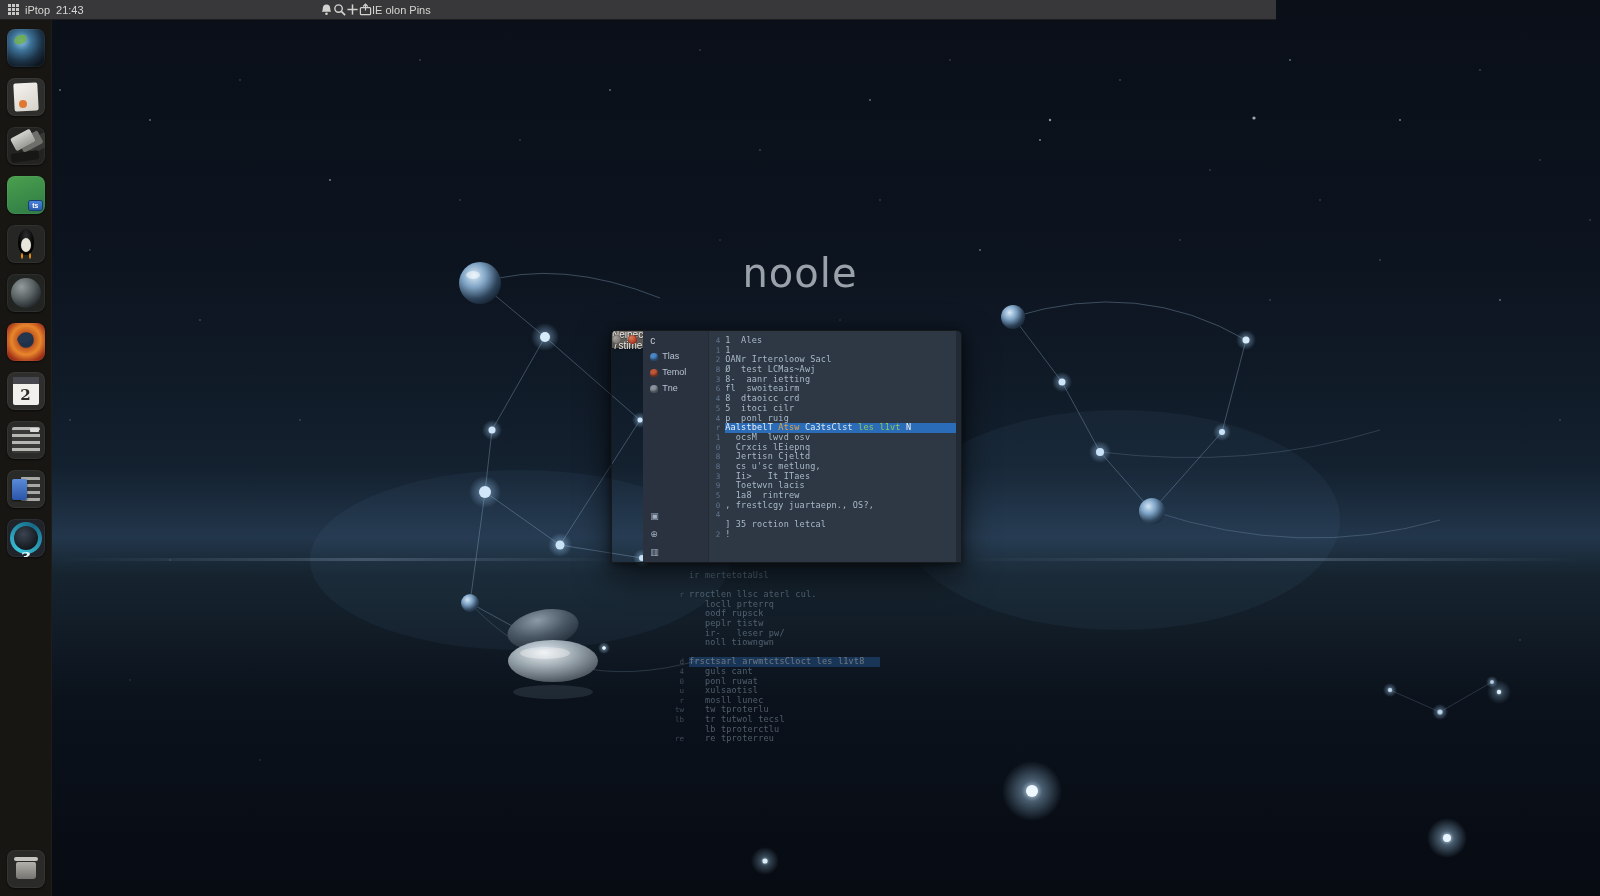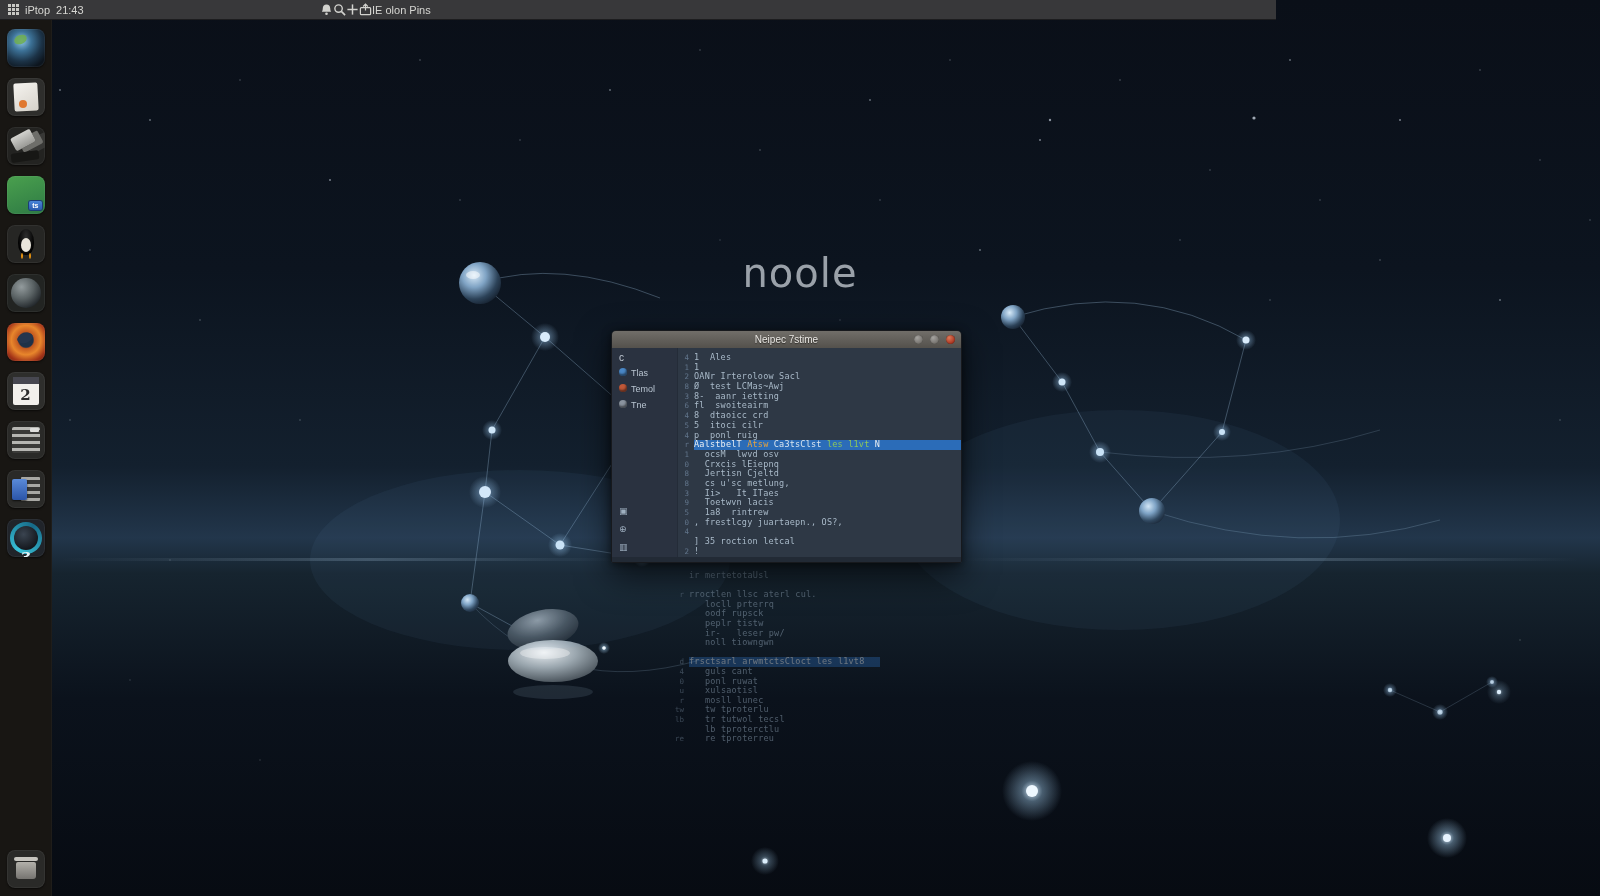--- a/index.html
+++ b/index.html
@@ -84,33 +84,33 @@
     background:radial-gradient(circle at 40% 35%, #3a4450, #14181e 72%); }
   .tile.teal-circle .glyph { font-size:15px; color:#e8f4f8; font-family:"DejaVu Serif",serif; font-style:italic; }
   .tile.trash { background:#2a2a28; }
   .tile.trash::before { content:""; position:absolute; left:9px; top:12px; width:20px; height:17px;
     background:linear-gradient(#b2b0aa,#767470); border-radius:2px 2px 3px 3px; }
   .tile.trash::after { content:""; position:absolute; left:7px; top:7px; width:24px; height:4px; background:#c6c4be; border-radius:2px; }
 
   
   .window { position:absolute; left:611px; top:330px; width:351px; height:233px; z-index:5;
     border-radius:5px 5px 2px 2px; box-shadow:0 12px 34px rgba(0,0,0,.65), 0 2px 8px rgba(0,0,0,.5);
-    display:flex; flex-direction:column; overflow:hidden; border:1px solid #17191d; }
+    display:flex; flex-direction:row; overflow:hidden; border:1px solid #17191d; }
   .titlebar { height:17px; flex:0 0 17px; background:linear-gradient(#716e69,#54514c);
     display:flex; align-items:center; position:relative; }
   .titlebar .title { flex:1; text-align:center; font-size:10px; color:#e8e6e2; text-shadow:0 1px 1px rgba(0,0,0,.5); }
   .controls { position:absolute; right:6px; top:4px; display:flex; gap:7px; }
   .ctrl { width:9px; height:9px; border-radius:50%; background:radial-gradient(circle at 35% 30%, #a5a3a0, #76736e 70%);
     box-shadow:inset 0 0 1px rgba(0,0,0,.6); }
   .ctrl.close { background:radial-gradient(circle at 35% 30%, #e07a58, #a83420 70%); }
   .win-body { flex:1; display:flex; background:#2e3845; min-height:0; }
   .win-sidebar { width:66px; flex:0 0 66px; background:#2a3240; border-right:1px solid #242c38;
     padding:4px 0 5px 7px; display:flex; flex-direction:column; font-size:9px; color:#b8c4d0; }
   .sb-back { font-size:10px; color:#c4ccd6; margin-bottom:5px; }
-  .sb-item { display:flex; align-items:flex-start; gap:4px; margin-bottom:6px; }
+  .sb-item { display:flex; align-items:flex-end; gap:4px; margin-bottom:6px; }
   .sb-dot { width:8px; height:8px; border-radius:50%; flex:0 0 8px; box-shadow:inset -1px -2px 2px rgba(0,0,0,.5); }
   .sb-footer { margin-top:auto; display:flex; flex-direction:column; gap:8px; color:#9fb0c0; font-size:9px; }
   .editor { flex:1; position:relative; background:#2e3845; padding:5px 0 0 2px;
     font-family:"DejaVu Sans Mono","Liberation Mono",monospace; font-size:8.5px; color:#a9bac9; }
   .row { display:flex; height:9.7px; line-height:9.7px; align-items:center; }
   .row .num { width:9px; flex:0 0 9px; text-align:right; margin-right:5px; color:#61748a; font-size:7.5px; }
   .row .content { flex:1; white-space:pre; letter-spacing:.2px; overflow:hidden; }
   .row.hl .content { background:#2b6cb8; color:#e9eef3; }
   .win-footer { flex:0 0 5px; background:#222a35; }
 

